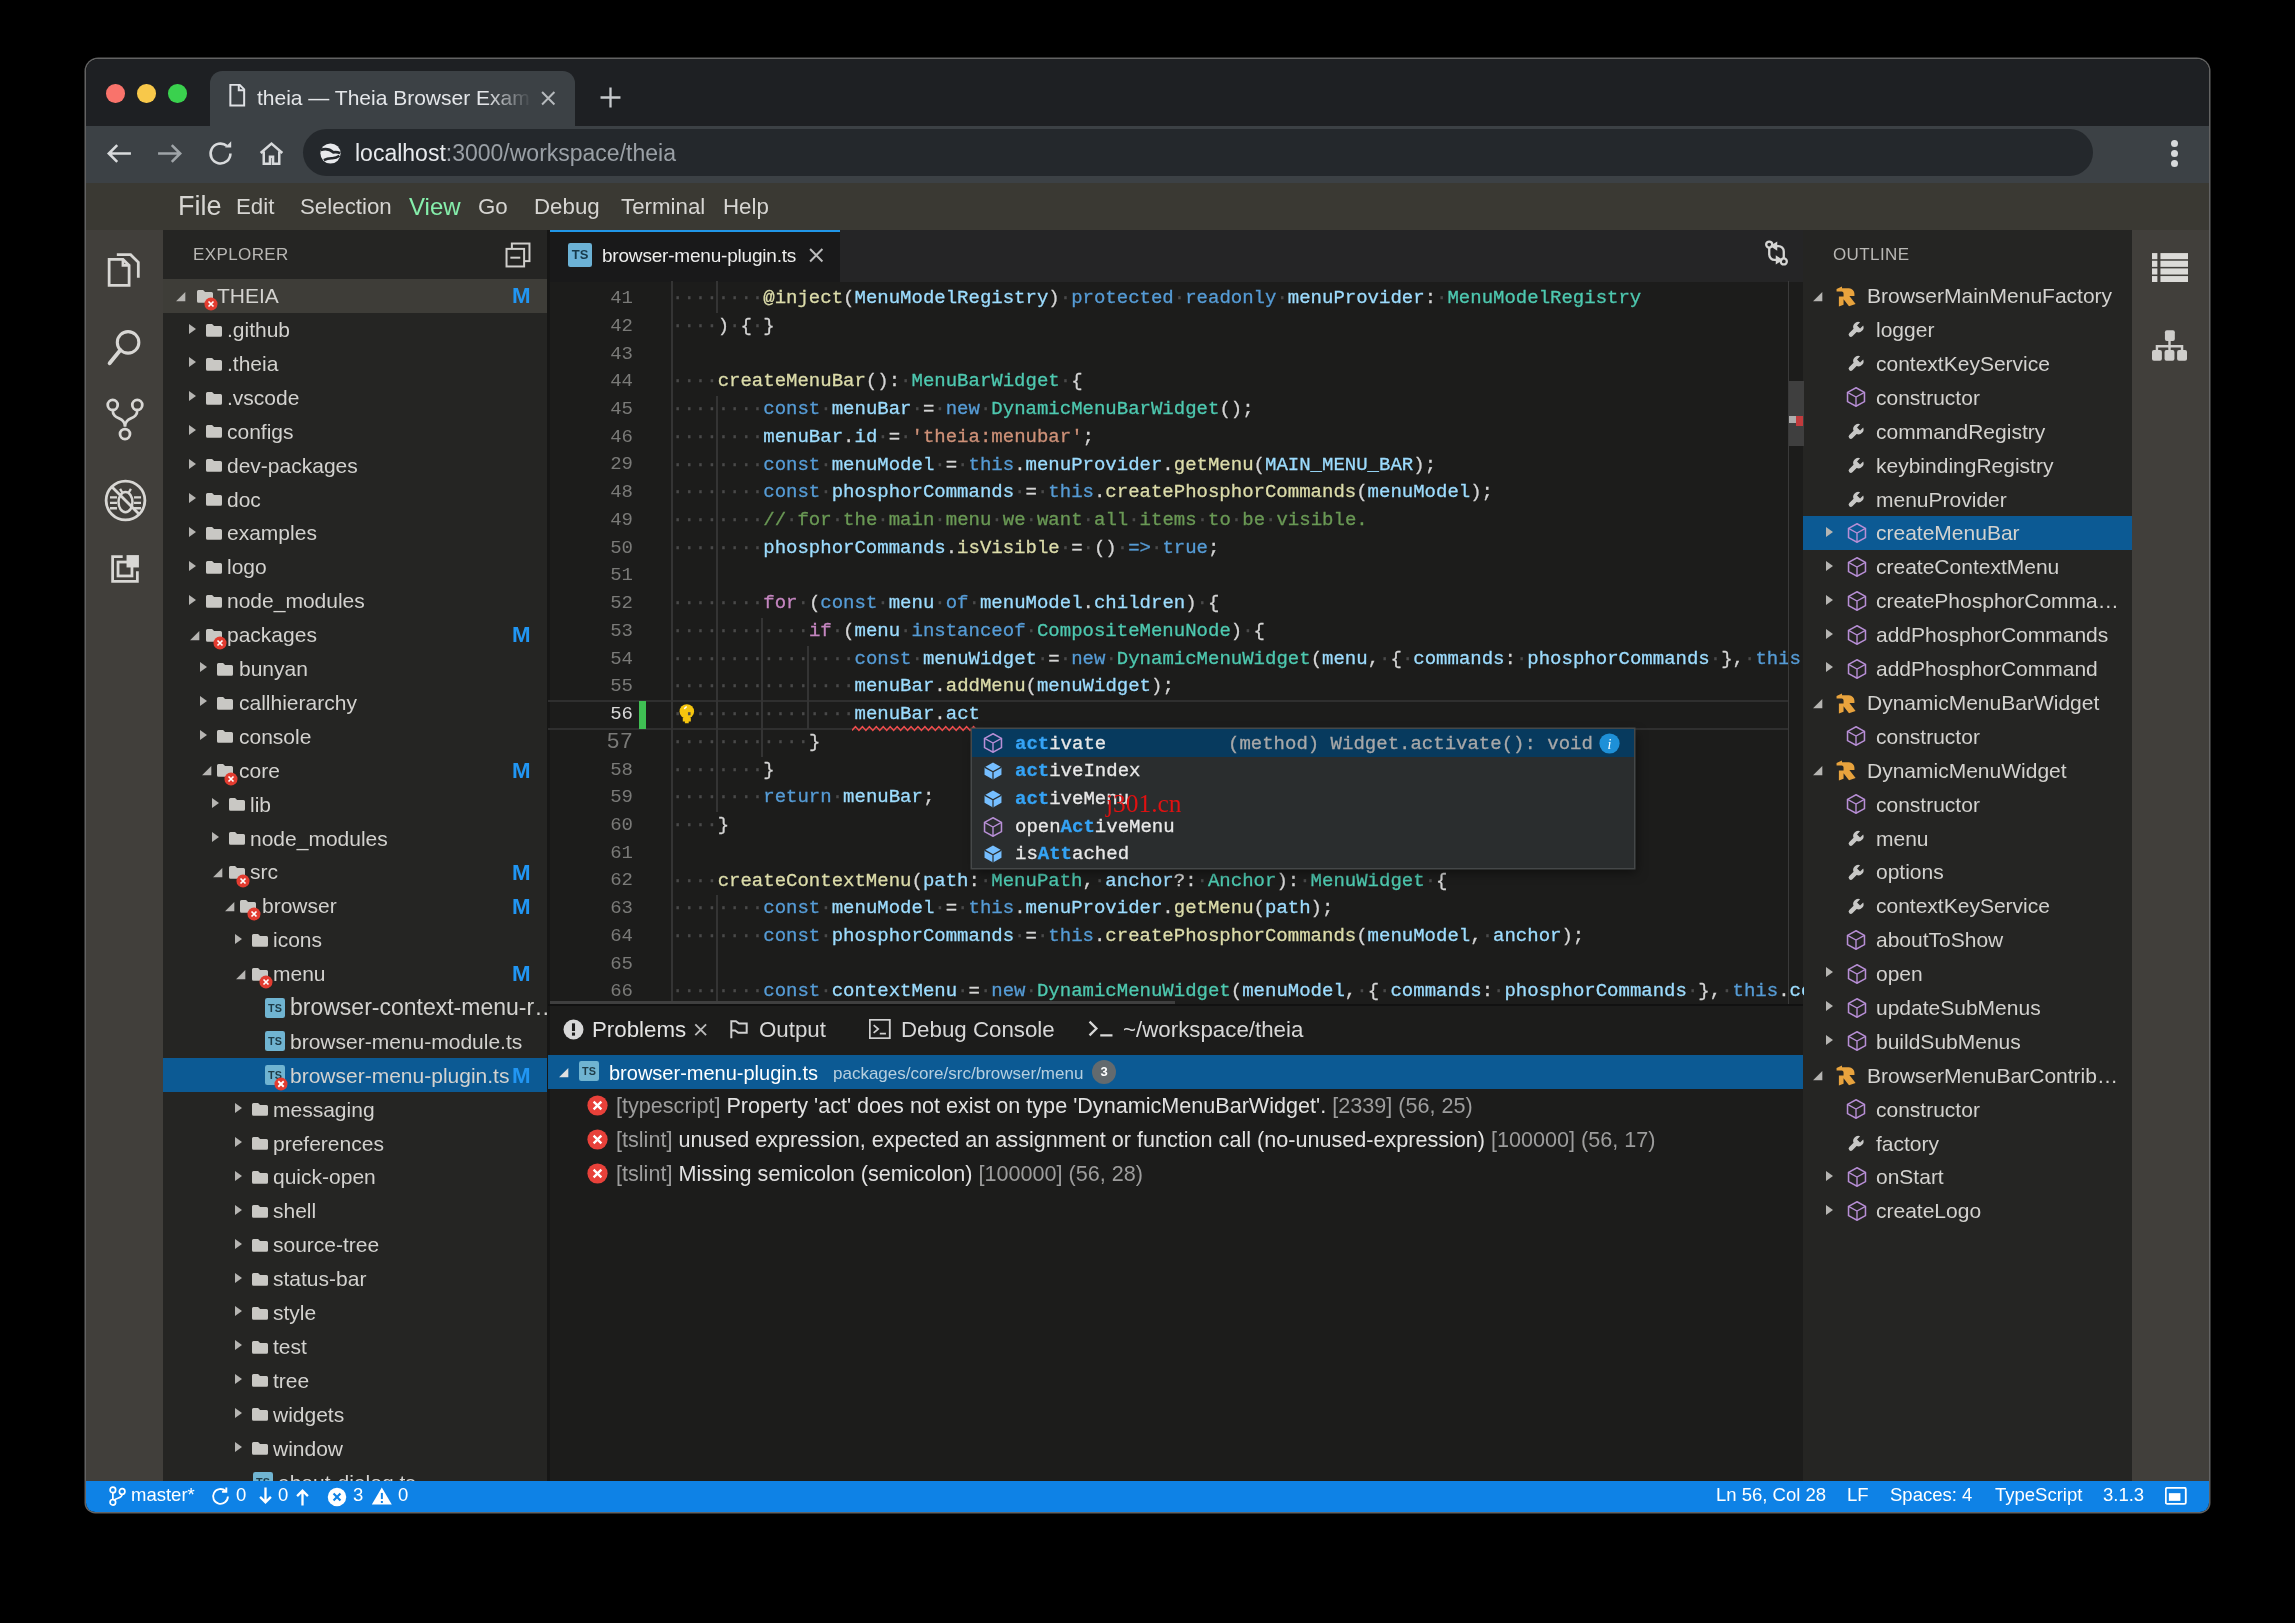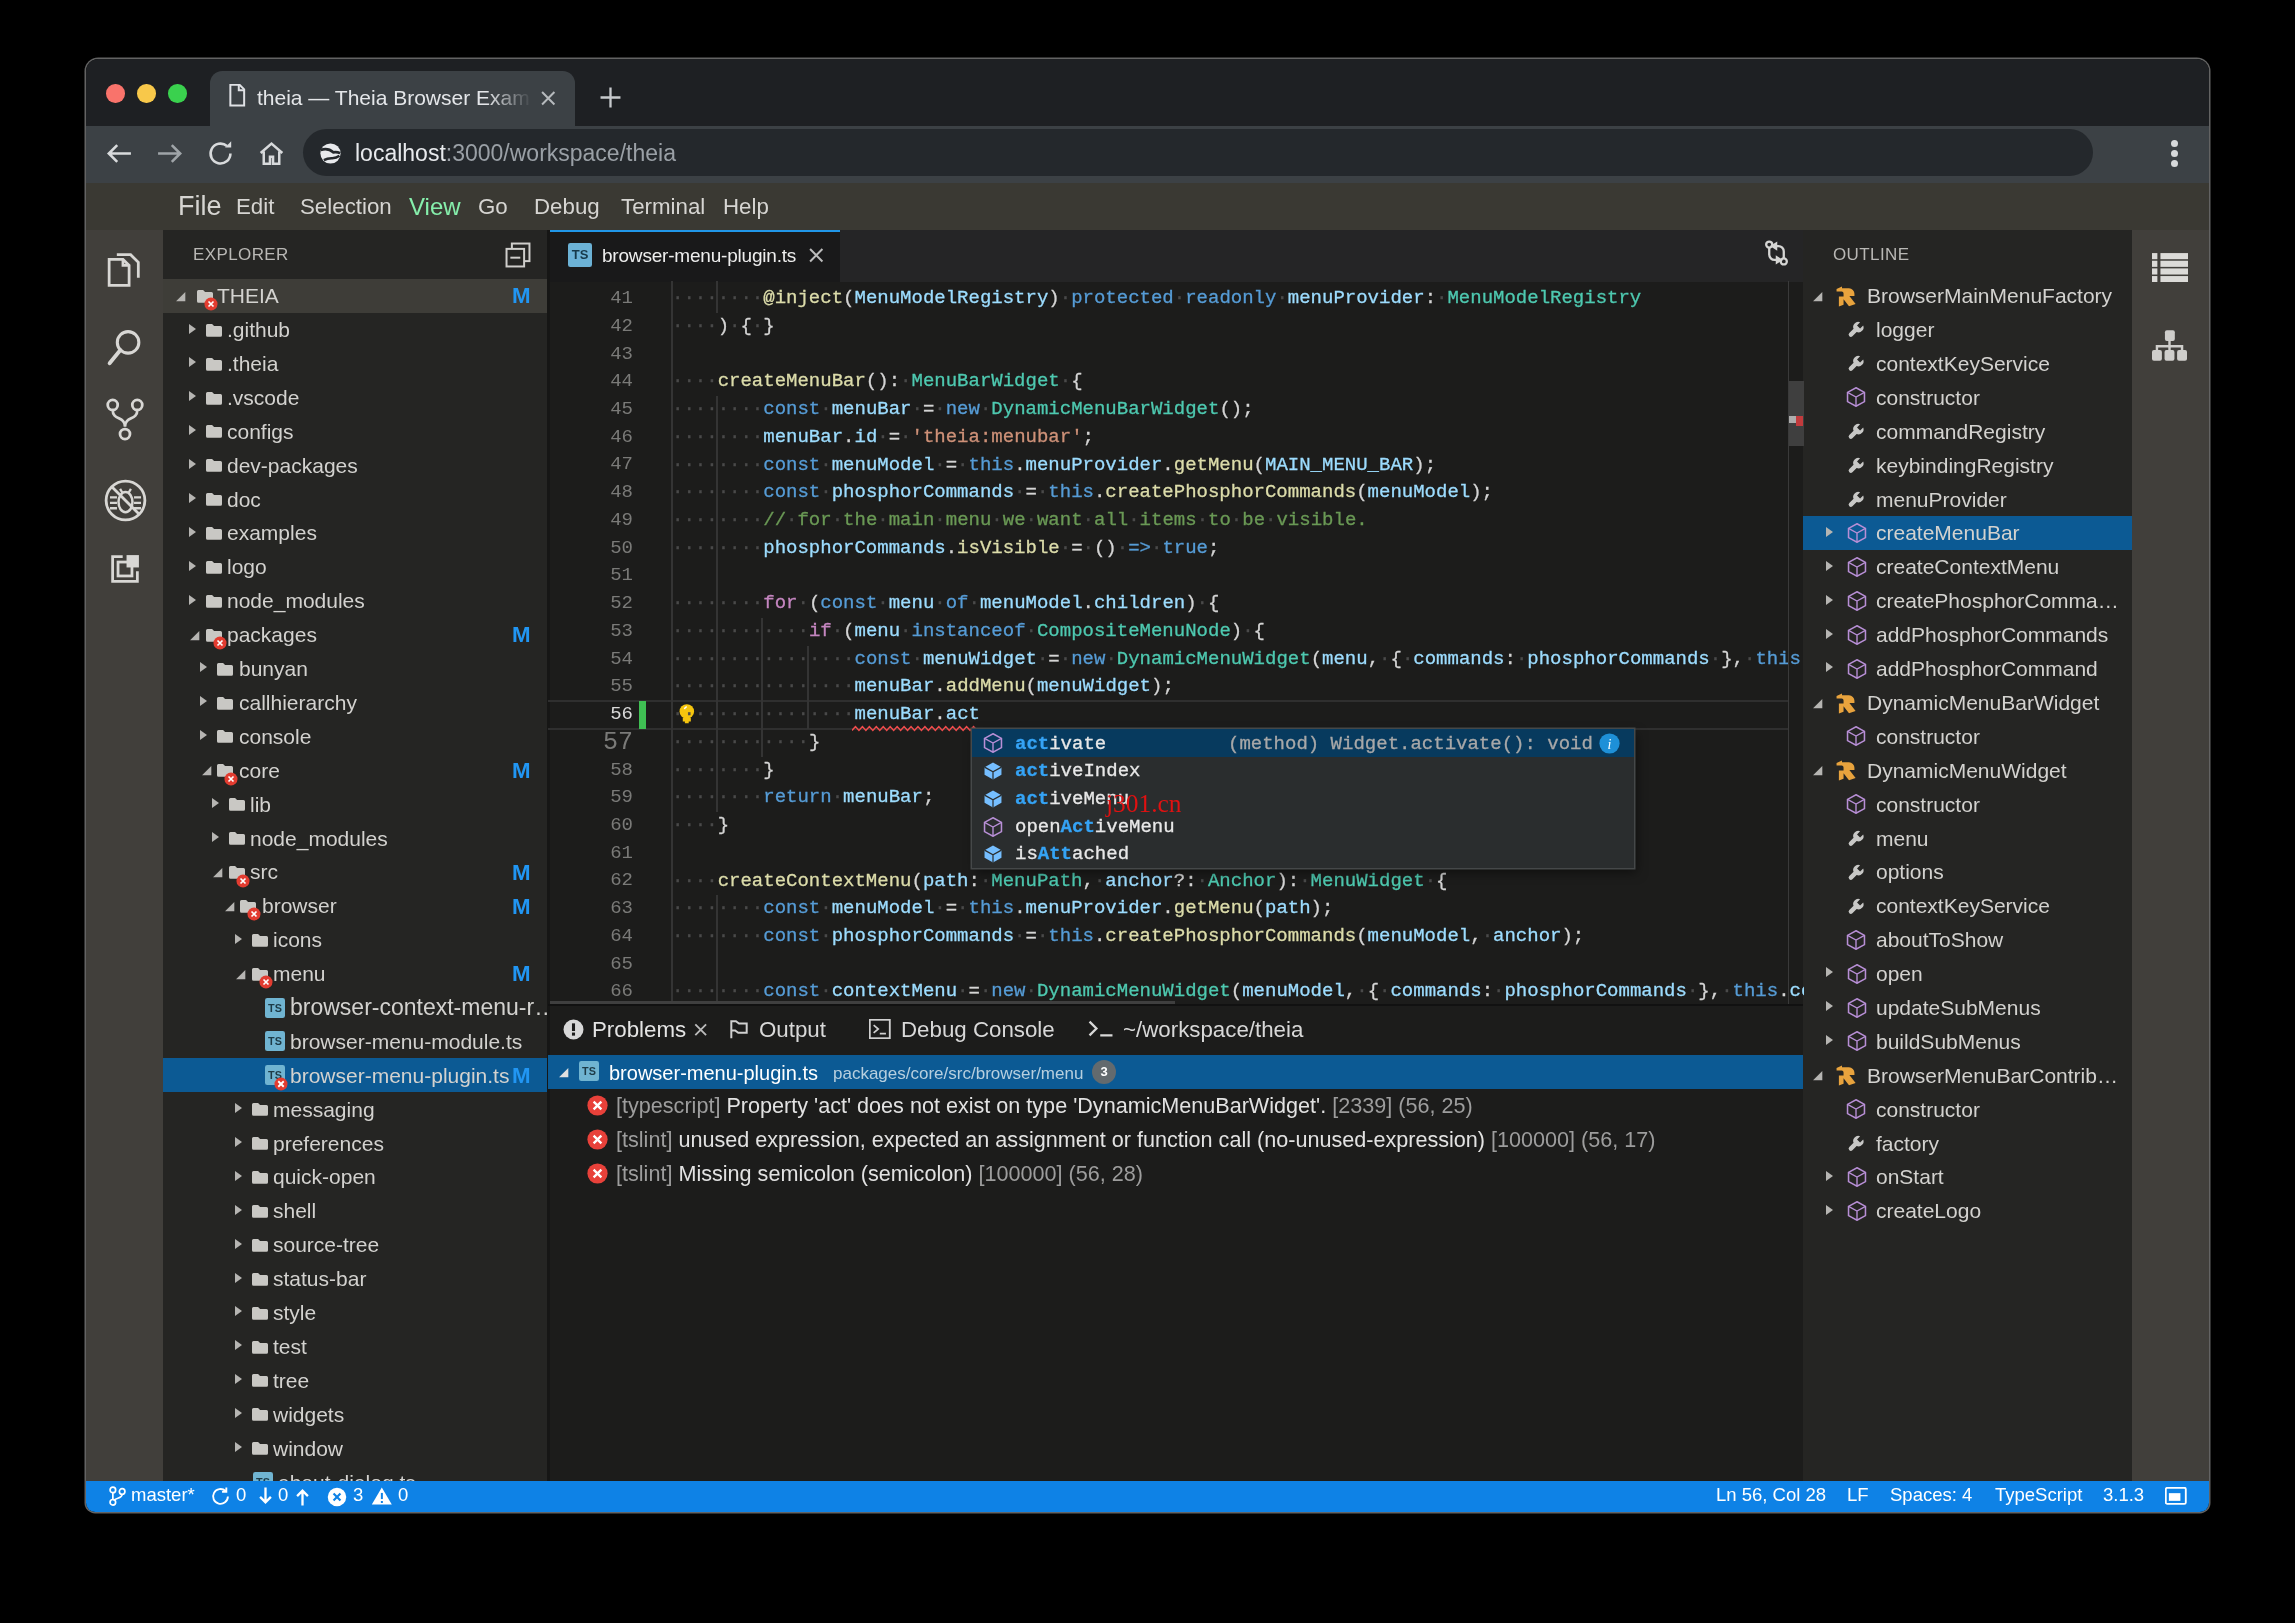--- a/index.html
+++ b/index.html
@@ -370,31 +370,31 @@
     <circle cx="14" cy="11" r="9.5" fill="#f5c50e"></circle>
     <path d="M10 20 h8 v3 h-8 z M11.5 25 h5" stroke="#f5c50e" stroke-width="2.5" fill="#f5c50e"></path>
     <path d="M11 8 a4 4 0 0 1 3-3" stroke="#fff" stroke-width="2" fill="none"></path>
   </svg>
 <div style="left:548px;top:288px;width:85px;text-align:right;font-family:'Liberation Mono',monospace;font-size:19px;line-height:21.6px;color:#7a7a78;">41</div>
 <div style="left:548px;top:316px;width:85px;text-align:right;font-family:'Liberation Mono',monospace;font-size:19px;line-height:21.6px;color:#7a7a78;">42</div>
 <div style="left:548px;top:344px;width:85px;text-align:right;font-family:'Liberation Mono',monospace;font-size:19px;line-height:21.6px;color:#7a7a78;">43</div>
 <div style="left:548px;top:371px;width:85px;text-align:right;font-family:'Liberation Mono',monospace;font-size:19px;line-height:21.6px;color:#7a7a78;">44</div>
 <div style="left:548px;top:399px;width:85px;text-align:right;font-family:'Liberation Mono',monospace;font-size:19px;line-height:21.6px;color:#7a7a78;">45</div>
 <div style="left:548px;top:427px;width:85px;text-align:right;font-family:'Liberation Mono',monospace;font-size:19px;line-height:21.6px;color:#7a7a78;">46</div>
-<div style="left:548px;top:454px;width:85px;text-align:right;font-family:'Liberation Mono',monospace;font-size:19px;line-height:21.6px;color:#7a7a78;">47</div>
+<div style="left:548px;top:454px;width:85px;text-align:right;font-family:'Liberation Mono',monospace;font-size:19px;line-height:21.6px;color:#7a7a78;">29</div>
 <div style="left:548px;top:482px;width:85px;text-align:right;font-family:'Liberation Mono',monospace;font-size:19px;line-height:21.6px;color:#7a7a78;">48</div>
 <div style="left:548px;top:510px;width:85px;text-align:right;font-family:'Liberation Mono',monospace;font-size:19px;line-height:21.6px;color:#7a7a78;">49</div>
 <div style="left:548px;top:538px;width:85px;text-align:right;font-family:'Liberation Mono',monospace;font-size:19px;line-height:21.6px;color:#7a7a78;">50</div>
 <div style="left:548px;top:565px;width:85px;text-align:right;font-family:'Liberation Mono',monospace;font-size:19px;line-height:21.6px;color:#7a7a78;">51</div>
 <div style="left:548px;top:593px;width:85px;text-align:right;font-family:'Liberation Mono',monospace;font-size:19px;line-height:21.6px;color:#7a7a78;">52</div>
 <div style="left:548px;top:621px;width:85px;text-align:right;font-family:'Liberation Mono',monospace;font-size:19px;line-height:21.6px;color:#7a7a78;">53</div>
 <div style="left:548px;top:649px;width:85px;text-align:right;font-family:'Liberation Mono',monospace;font-size:19px;line-height:21.6px;color:#7a7a78;">54</div>
 <div style="left:548px;top:676px;width:85px;text-align:right;font-family:'Liberation Mono',monospace;font-size:19px;line-height:21.6px;color:#7a7a78;">55</div>
 <div style="left:548px;top:704px;width:85px;text-align:right;font-family:'Liberation Mono',monospace;font-size:19px;line-height:21.6px;color:#dadada;">56</div>
-<div style="left:548px;top:732px;width:85px;text-align:right;font-family:'Liberation Mono',monospace;font-size:25px;line-height:21.6px;color:#7a7a78;">57</div>
+<div style="left:548px;top:732px;width:85px;text-align:right;font-family:'Liberation Mono',monospace;font-size:22px;line-height:21.6px;color:#7a7a78;">57</div>
 <div style="left:548px;top:760px;width:85px;text-align:right;font-family:'Liberation Mono',monospace;font-size:19px;line-height:21.6px;color:#7a7a78;">58</div>
 <div style="left:548px;top:787px;width:85px;text-align:right;font-family:'Liberation Mono',monospace;font-size:19px;line-height:21.6px;color:#7a7a78;">59</div>
 <div style="left:548px;top:815px;width:85px;text-align:right;font-family:'Liberation Mono',monospace;font-size:19px;line-height:21.6px;color:#7a7a78;">60</div>
 <div style="left:548px;top:843px;width:85px;text-align:right;font-family:'Liberation Mono',monospace;font-size:19px;line-height:21.6px;color:#7a7a78;">61</div>
 <div style="left:548px;top:870px;width:85px;text-align:right;font-family:'Liberation Mono',monospace;font-size:19px;line-height:21.6px;color:#7a7a78;">62</div>
 <div style="left:548px;top:898px;width:85px;text-align:right;font-family:'Liberation Mono',monospace;font-size:19px;line-height:21.6px;color:#7a7a78;">63</div>
 <div style="left:548px;top:926px;width:85px;text-align:right;font-family:'Liberation Mono',monospace;font-size:19px;line-height:21.6px;color:#7a7a78;">64</div>
 <div style="left:548px;top:954px;width:85px;text-align:right;font-family:'Liberation Mono',monospace;font-size:19px;line-height:21.6px;color:#7a7a78;">65</div>
 <div style="left:548px;top:981px;width:85px;text-align:right;font-family:'Liberation Mono',monospace;font-size:19px;line-height:21.6px;color:#7a7a78;">66</div>
 <div style="left:672px;top:281px;width:1132px;height:725px;overflow:hidden;">

